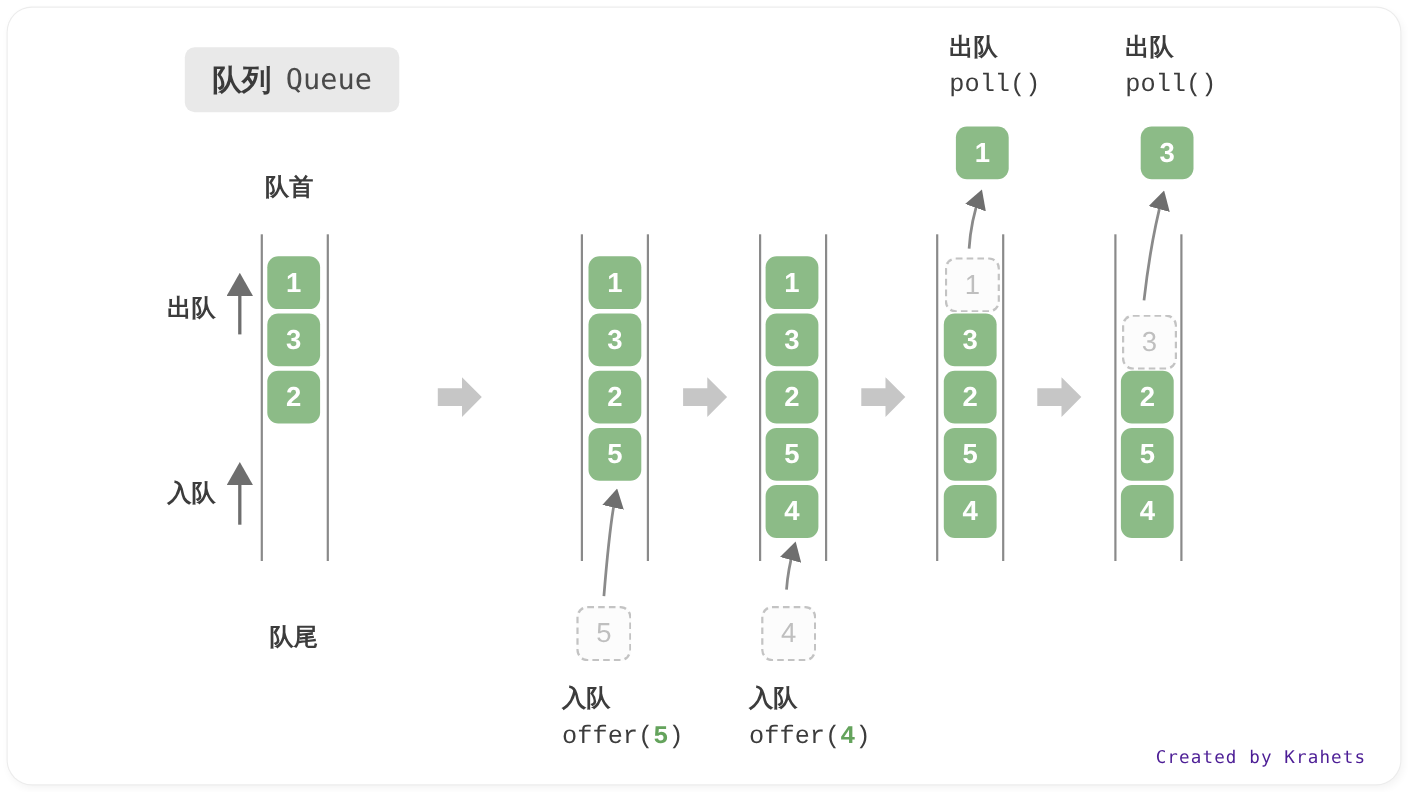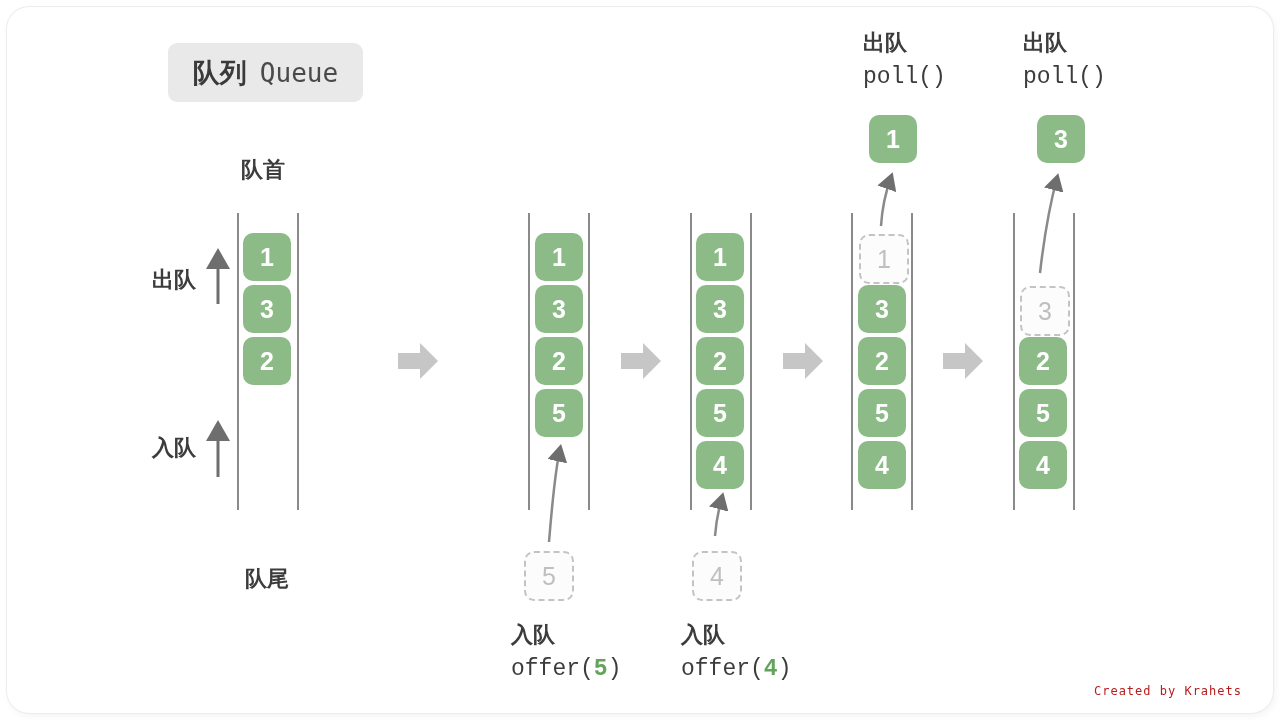--- a/index.html
+++ b/index.html
@@ -44,21 +44,21 @@
   .op .action { font-size:22px; font-weight:700; color:#3c3c3c; }
   .op .code {
     font-family:Liberation Mono, monospace;
     font-size:23px; color:#3c3c3c;
   }
   .op .code .arg { color:#64A35C; font-weight:700; }
 
   .watermark {
     position:absolute; right:38px; bottom:22px;
     font-family:"DejaVu Sans Mono","Liberation Mono",monospace;
-    font-size:12px; color:#b91c1c; letter-spacing:1px;
+    font-size:16px; color:#4c1d95; letter-spacing:1px;
   }
 </style>
 </head>
 <body>
 
 <div class="canvas">
   <div class="card"></div>
 
   <svg class="overlay" viewBox="0 0 1280 720">
     <defs>

